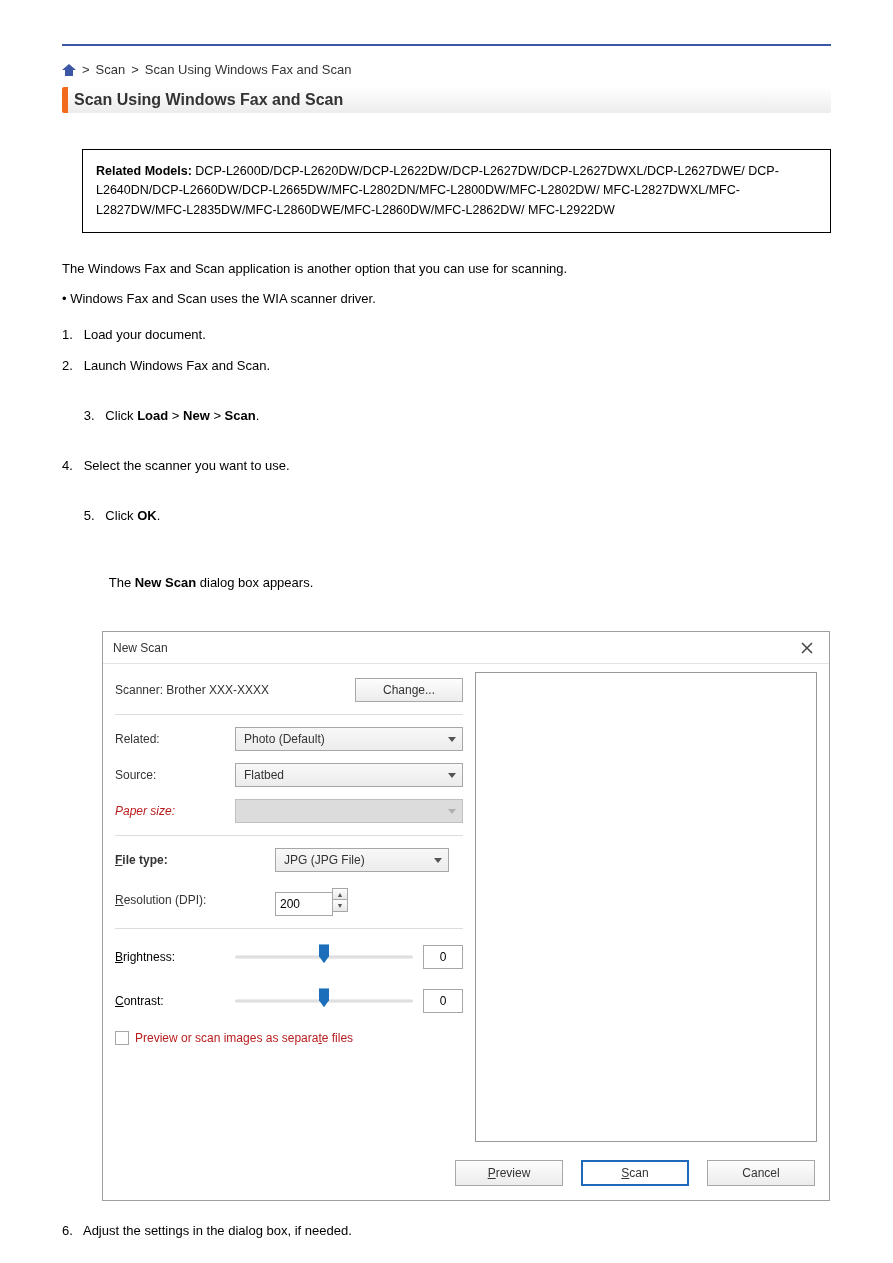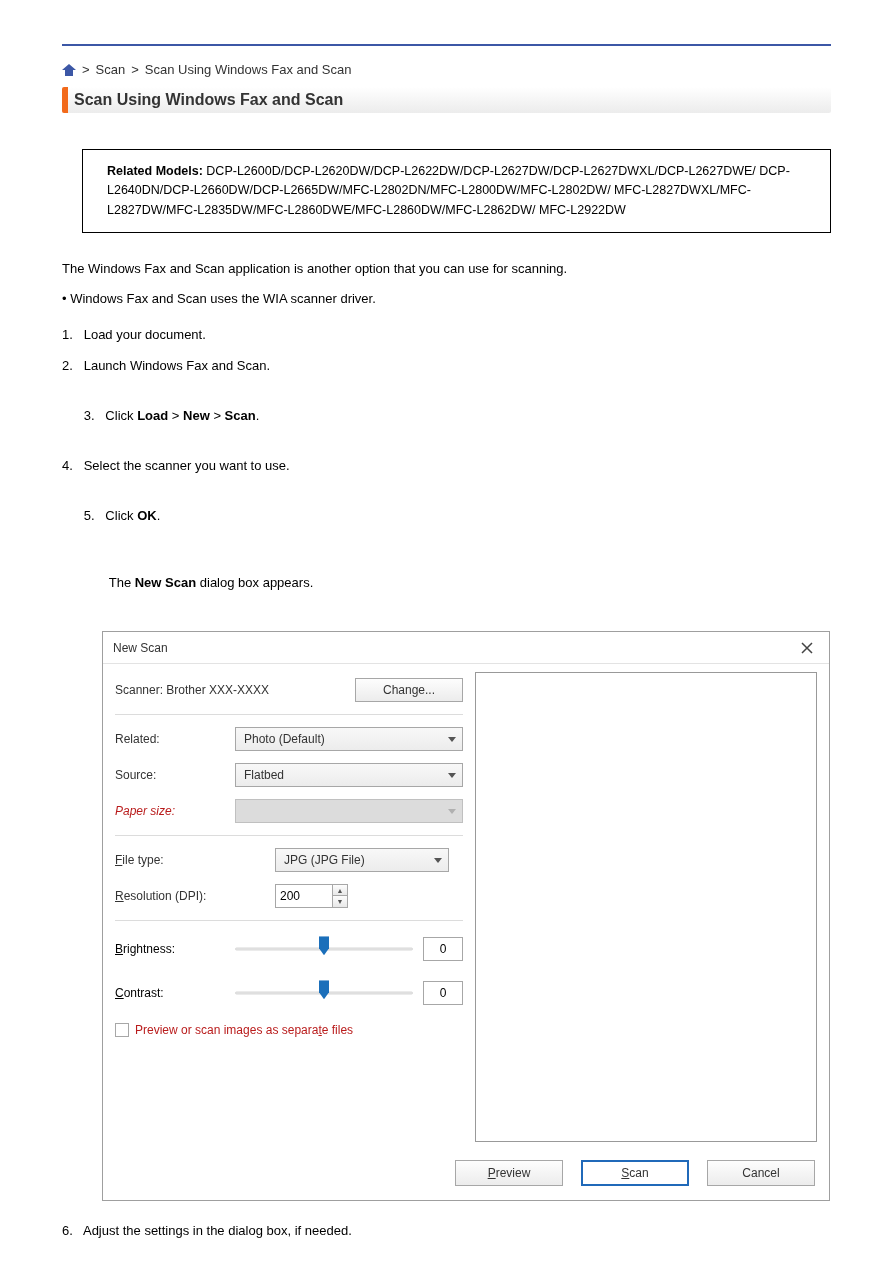--- a/index.html
+++ b/index.html
@@ -46,21 +46,21 @@
     position: absolute;
     left: 0; top: 0; bottom: 0;
     width: 6px;
     background: #f26a1b;
     border-radius: 2px 0 0 2px;
   }
   .models-box {
     margin-top: 36px;
     margin-left: 20px;
     border: 1px solid #000;
-    padding: 12px 24px;
+    padding: 12px 13px;
     line-height: 1.55;
     font-size: 12.5px;
   }
   .models-box b { font-weight: bold; }
   .body-text {
     margin: 26px 0 6px 0;
     line-height: 1.55;
     font-size: 13px;
   }
   .body-text p { margin: 0 0 10px 0; }
@@ -173,20 +173,21 @@
     display: flex;
     align-items: center;
   }
   .spinner-input {
     width: 58px;
     height: 24px;
     border: 1px solid #a7a7a7;
     padding: 0 4px;
     font-size: 12px;
     background: #fff;
+    margin-top: 8px;
   }
   .spinner-btns {
     display: flex;
     flex-direction: column;
     margin-left: -1px;
   }
   .spinner-btns .sb {
     width: 16px;
     height: 12px;
     border: 1px solid #a7a7a7;
@@ -362,21 +363,21 @@
             <span class="row-label disabled">Paper size:</span>
             <div class="select disabled">
               <span class="chev"></span>
             </div>
           </div>
 
           <div class="divider"></div>
 
 
           <div class="row">
-            <span class="row-label" style="width:160px;"><span class="mkey">F</span>ile type:</span>
+            <span class="row-label" style="width:160px;font-weight:bold;"><span class="mkey">F</span>ile type:</span>
             <div class="select small">
               <span>JPG (JPG File)</span>
               <span class="chev"></span>
             </div>
           </div>
 
           <div class="row">
             <span class="row-label" style="width:160px;"><span class="mkey">R</span>esolution (DPI):</span>
             <div class="spinner-wrap">
               <input class="spinner-input" value="200" style="">

